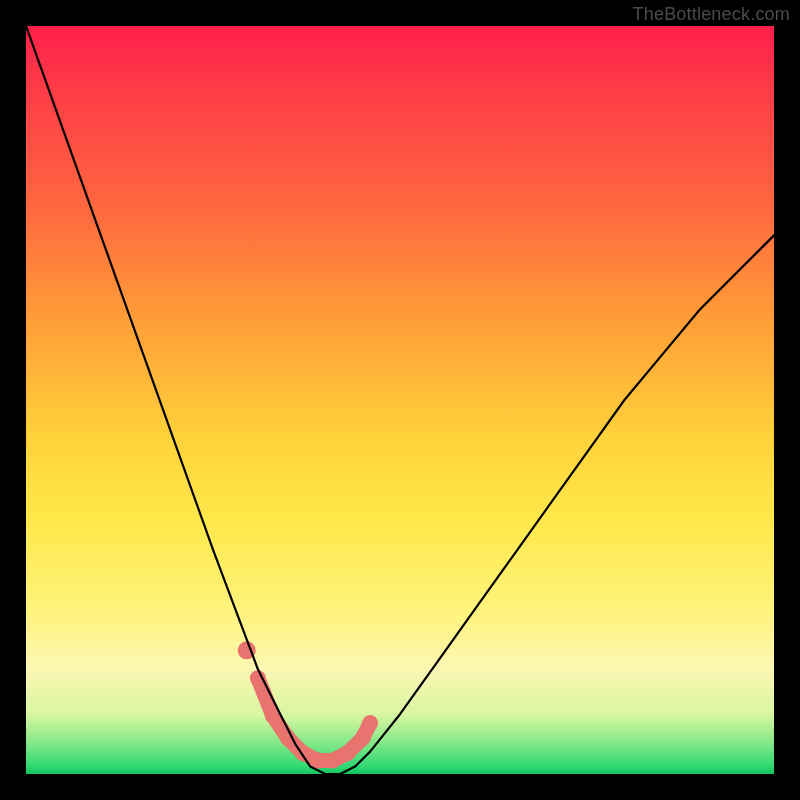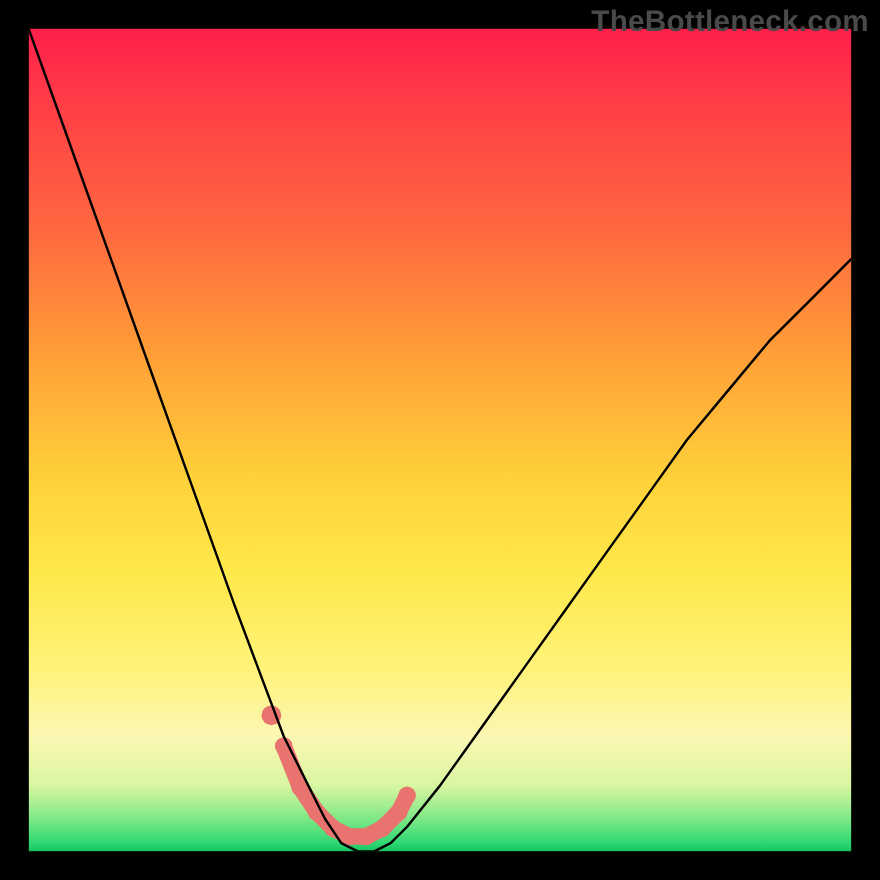--- a/index.html
+++ b/index.html
@@ -44,22 +44,22 @@
       #7fe886 96%,
       #2fd873 99%,
       #14c35f 100%
     );
   }
   .watermark {
     position: absolute;
     top: 4px;
     right: 10px;
     color: #4a4a4a;
-    font-size: 27px;
-    font-weight: 700;
+    font-size: 18px;
+    font-weight: 400;
     letter-spacing: 0.2px;
     user-select: none;
   }
   svg.curves {
     position: absolute;
     inset: 0;
     width: 100%;
     height: 100%;
     overflow: visible;
   }

